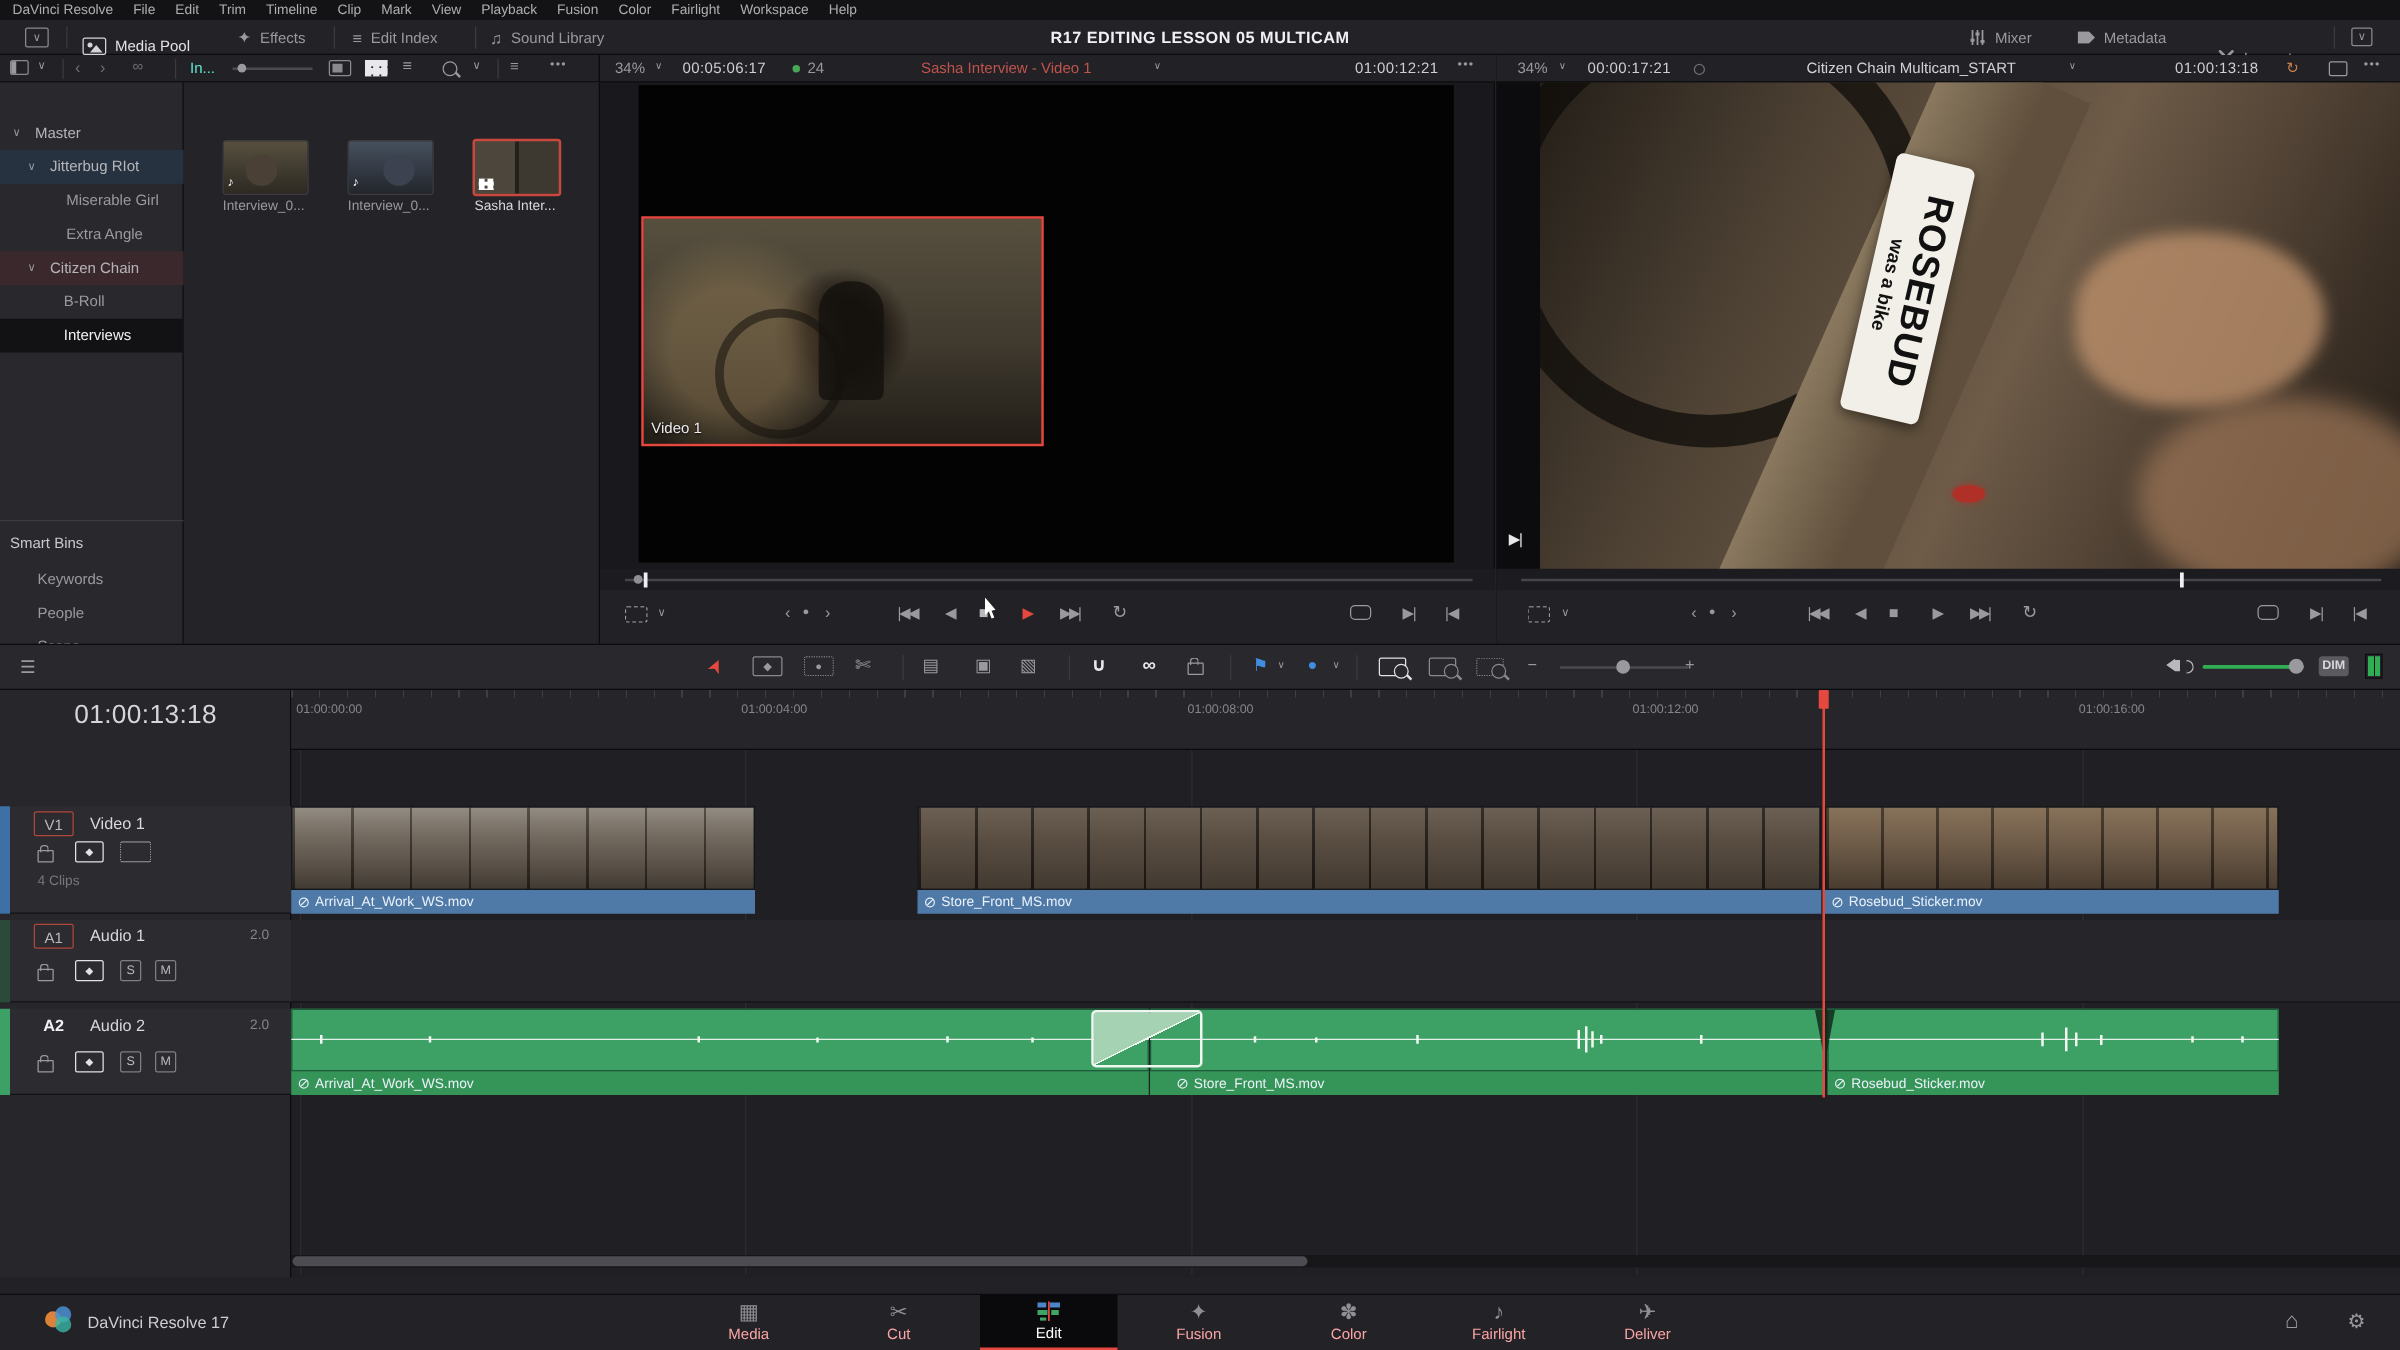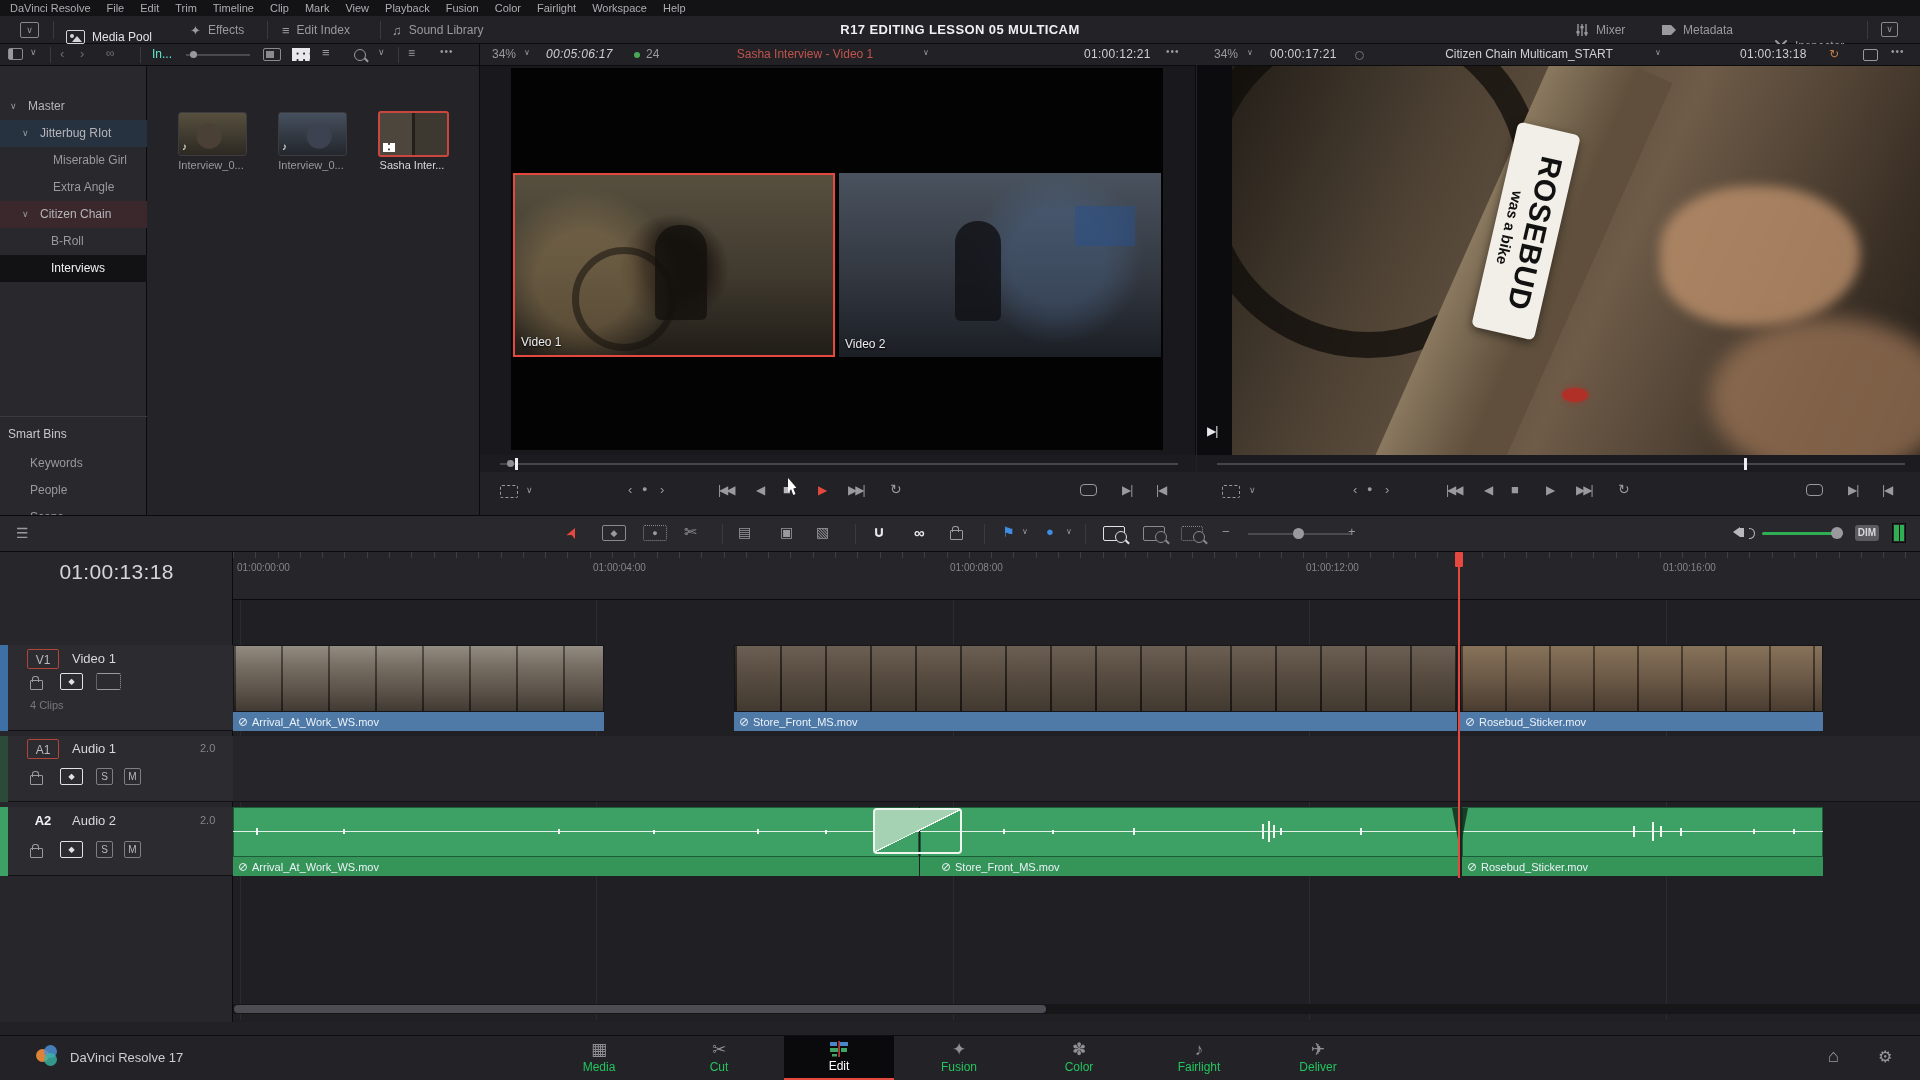--- a/index.html
+++ b/index.html
@@ -31,21 +31,21 @@
   .clipname{font-size:11px;color:#eaf1f8;white-space:nowrap;overflow:hidden;display:flex;align-items:center;gap:5px;padding-left:6px;box-sizing:border-box;}
   
   .fs1{background:repeating-linear-gradient(90deg,rgba(0,0,0,.4) 0 2px,rgba(255,255,255,.06) 2px 47px),linear-gradient(180deg,#8c857a 0%,#6b6257 34%,#4f463c 72%,#352e26 100%);}
   .fs2{background:repeating-linear-gradient(90deg,rgba(0,0,0,.4) 0 2px,rgba(255,255,255,.05) 2px 42px),linear-gradient(180deg,#7b7060 0%,#5b5044 45%,#3a322a 100%);}
   .fs3{background:repeating-linear-gradient(90deg,rgba(0,0,0,.45) 0 2px,rgba(230,210,180,.10) 2px 45px),linear-gradient(180deg,#5e5349 0%,#4a3f36 40%,#2f2821 100%);}
   .fs4{background:repeating-linear-gradient(90deg,rgba(0,0,0,.4) 0 2px,rgba(255,230,200,.08) 2px 44px),linear-gradient(180deg,#7d6850 0%,#5f4d3c 50%,#3a2e23 100%);}
   .wv{position:absolute;width:1.5px;background:#f2f7f2;}
   .cursor{width:12px;height:17px;background:#fff;outline:1px solid #222;
           clip-path:polygon(0 0,0 82%,26% 66%,44% 100%,62% 94%,44% 62%,70% 58%);}
   .tabico{font-size:17px;line-height:20px;color:#8f8f94;}
-  .tablbl{font-size:12px;color:#22c55e;}
+  .tablbl{font-size:12px;color:#fca5a5;}
   .tab.active .tablbl{color:#fff;}
   .s-btn{border:1px solid #7e7e83;border-radius:2px;color:#b9b9bd;font-size:10px;text-align:center;box-sizing:border-box;}
 </style>
 </head>
 <body>
 
 <div class="screen">
 
   <div class="abs menubar">
     <span>DaVinci Resolve</span>
@@ -199,39 +199,34 @@
         <span style="position:absolute;left:3px;bottom:3px;width:12px;height:9px;background:linear-gradient(90deg,#fff 0 5px,transparent 5px 7px),linear-gradient(0deg,#fff 0 3.5px,transparent 3.5px 5.5px);background-size:7px 5.5px;"></span>
       </div>
       <div class="abs" style="left:215px;top:93px;width:100px;text-align:center;color:#d8d8dc;font-size:11px;">Sasha Inter...</div>
     </div>
   </div>
 
   <div class="abs" style="left:480px;top:44px;width:716px;height:471px;background:#19191d;border-right:1px solid #0b0b0d;box-sizing:border-box;">
     <div class="abs panelhead" style="left:0;top:0;width:716px;">
       <span class="abs ic" style="left:12px;top:3px;">34%</span>
       <span class="abs ic" style="left:44px;top:4px;font-size:8px;">∨</span>
-      <span class="abs tc" style="left:66px;top:3px;font-style:italic;">00:05:06:17</span>
+      <span class="abs tc" style="left:66px;top:3px;">00:05:06:17</span>
       <span class="abs" style="left:154px;top:8px;width:6px;height:6px;border-radius:50%;background:#49a858;"></span>
       <span class="abs ic" style="left:166px;top:3px;">24</span>
       <span class="abs" style="left:210px;top:3px;width:230px;text-align:center;color:#c0544d;">Sasha Interview - Video 1</span>
       <span class="abs ic" style="left:443px;top:4px;font-size:8px;">∨</span>
       <span class="abs tc" style="left:604px;top:3px;text-align:center;">01:00:12:21</span>
       <span class="abs ic" style="left:686px;top:2px;font-size:10px;letter-spacing:1px;">•••</span>
     </div>
 
     <div class="abs" style="left:31px;top:24px;width:652px;height:382px;background:#030304;">
       <div class="abs" style="left:2px;top:105px;width:322px;height:184px;border:2px solid #e5483f;box-sizing:border-box;background:radial-gradient(circle at 22% 58%,rgba(150,125,85,.45) 0 18%,transparent 34%),radial-gradient(circle at 50% 52%,#1d1712 0 16%,transparent 30%),linear-gradient(180deg,#57503f 0%,#403a2f 55%,#211d17 100%);">
         <span style="position:absolute;left:6px;bottom:6px;color:#ececef;font-size:12px;text-shadow:0 1px 2px #000;">Video 1</span>
         <span style="position:absolute;left:18%;top:40%;width:90px;height:90px;border-radius:50%;border:7px solid rgba(20,16,12,.55);"></span>
         <span style="position:absolute;left:44%;top:28%;width:52px;height:95px;border-radius:24px 24px 6px 6px;background:rgba(20,17,14,.8);"></span>
-      </div>
-      <div class="abs" style="left:328px;top:105px;width:322px;height:184px;background:radial-gradient(circle at 68% 46%,rgba(80,110,150,.35) 0 20%,transparent 36%),linear-gradient(180deg,#49525e 0%,#333841 55%,#1b1e24 100%);">
-        <span style="position:absolute;left:6px;bottom:6px;color:#ececef;font-size:12px;text-shadow:0 1px 2px #000;">Video 2</span>
-        <span style="position:absolute;left:36%;top:26%;width:46px;height:100px;border-radius:22px 22px 6px 6px;background:rgba(18,19,23,.85);"></span>
-        <span style="position:absolute;right:8%;top:18%;width:60px;height:40px;background:rgba(40,80,140,.5);"></span>
       </div>
     </div>
 
     <div class="abs" style="left:0;top:411px;width:716px;height:17px;background:#1c1c20;">
       <span class="abs" style="left:20px;top:8px;width:678px;height:2px;background:#45454a;"></span>
       <span class="abs" style="left:27px;top:5px;width:7px;height:7px;border-radius:50%;background:#8e8e93;"></span>
       <span class="abs" style="left:35px;top:3px;width:3px;height:12px;background:#efeff2;"></span>
     </div>
 
     <div class="abs" style="left:0;top:428px;width:716px;height:43px;background:#212126;">

